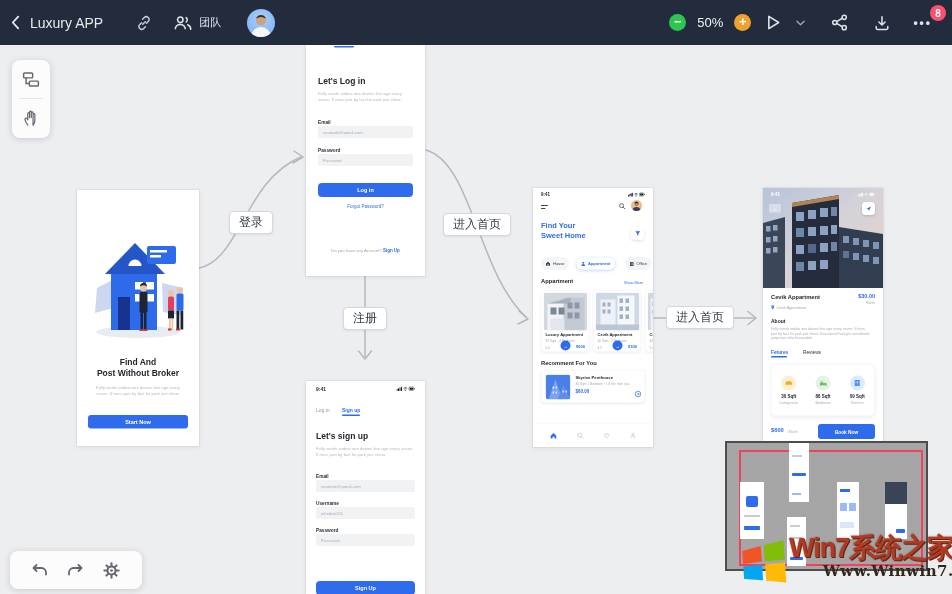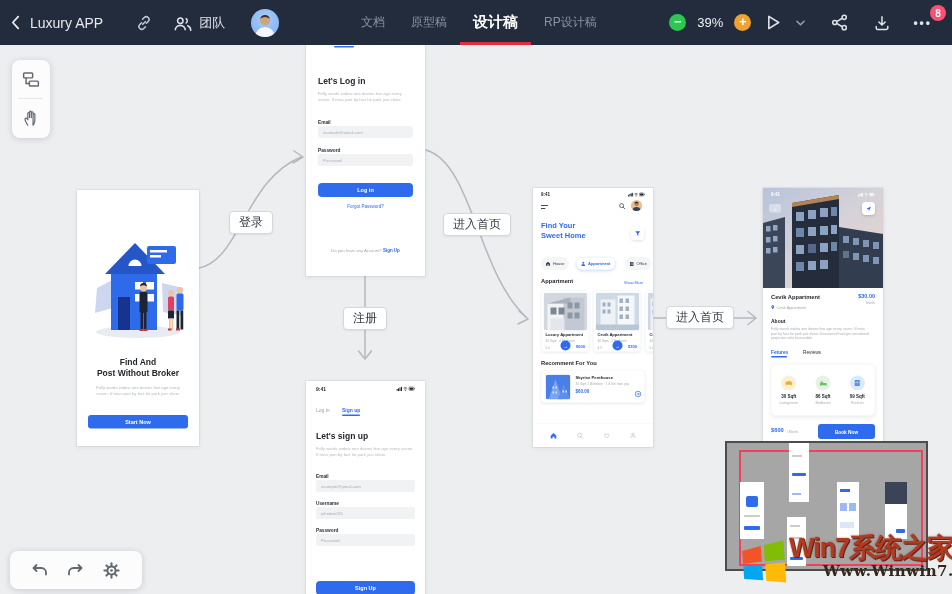--- a/index.html
+++ b/index.html
@@ -4,21 +4,21 @@
 <style>
   * { margin:0; padding:0; box-sizing:border-box; }
   html,body { width:952px; height:594px; overflow:hidden; font-family:"Liberation Sans",sans-serif; background:#edeef0; position:relative; }
 
   
   .topbar { position:absolute; top:0; left:0; width:952px; height:45px; background:#222c3d; z-index:20; }
   .tb-left { position:absolute; left:0; top:0; height:45px; display:flex; align-items:center; }
   .tb-back { width:30px; height:45px; display:flex; align-items:center; justify-content:center; cursor:pointer; }
   .tb-title { color:#e8eaee; font-size:14px; margin-right:22px; }
   .tb-btn { padding:0 11px; height:45px; display:flex; align-items:center; cursor:pointer; }
-  .tb-team { display:flex; align-items:flex-end; gap:6px; color:#dfe3e9; font-size:13px; padding:0 10px; cursor:pointer; }
+  .tb-team { display:flex; align-items:flex-start; gap:6px; color:#dfe3e9; font-size:11px; padding:0 10px; cursor:pointer; }
   .tb-avatar { width:28px; height:28px; border-radius:50%; margin-left:16px; overflow:hidden; background:radial-gradient(circle at 50% 35%, #a9cdfa, #79aef3); position:relative; cursor:pointer; }
   .tb-avatar svg { position:absolute; left:0; top:0; }
   .tabs { position:absolute; left:348px; top:0; height:45px; display:flex; }
   .tab { height:45px; display:flex; align-items:center; padding:0 13px; font-size:12px; color:#8a93a3; cursor:pointer; border-bottom:3px solid transparent; padding-top:3px; }
   .tab.active { color:#fff; font-size:15px; font-weight:bold; border-bottom-color:#e22c40; }
   .tb-right { position:absolute; right:8px; top:0; height:45px; display:flex; align-items:center; gap:4px; }
   .zoom-circle { width:17px; height:17px; border-radius:50%; color:#fff; font-size:13px; font-weight:bold; line-height:15px; text-align:center; cursor:pointer; }
   .zoom-out { background:#2dc653; }
   .zoom-in  { background:#efa32e; }
   .zoom-val { color:#f0f2f5; font-size:13px; padding:0 7px; }
@@ -108,30 +108,24 @@
     </div>
     <div class="tb-avatar">
       <svg viewBox="0 0 28 28" width="28" height="28">
           <circle cx="14" cy="11" r="5.2" fill="#caa57f"></circle>
           <path d="M9.2 9.5 a5 5 0 019.6 0 a9 9 0 00-9.6 0" fill="#3a2e26"></path>
           <path d="M4 28 a10 10 0 0120 0 Z" fill="#f4f6f9"></path>
         </svg>
     </div>
   </div>
 
-  <div class="tabs">
-    <div class="tab">文档</div>
-    <div class="tab">原型稿</div>
-    <div class="tab active">设计稿</div>
-    <div class="tab">RP设计稿</div>
-  </div>
 
   <div class="tb-right">
     <div class="zoom-circle zoom-out">−</div>
-    <div class="zoom-val">39%</div>
+    <div class="zoom-val">50%</div>
     <div class="zoom-circle zoom-in">+</div>
     <div class="tb-btn">
       <svg viewBox="0 0 16 18" width="15" height="17">
           <path d="M3 2.5 L13.5 9 L3 15.5 Z" fill="none" stroke="#dfe3e9" stroke-width="1.7" stroke-linejoin="round"></path>
         </svg>
     </div>
     <div class="tb-btn" style="padding-left:0;">
       <svg viewBox="0 0 10 6" width="9" height="6">
           <path d="M1 1 L5 5 L9 1" stroke="#9aa2b0" stroke-width="1.6" fill="none" stroke-linecap="round"></path>
         </svg>

